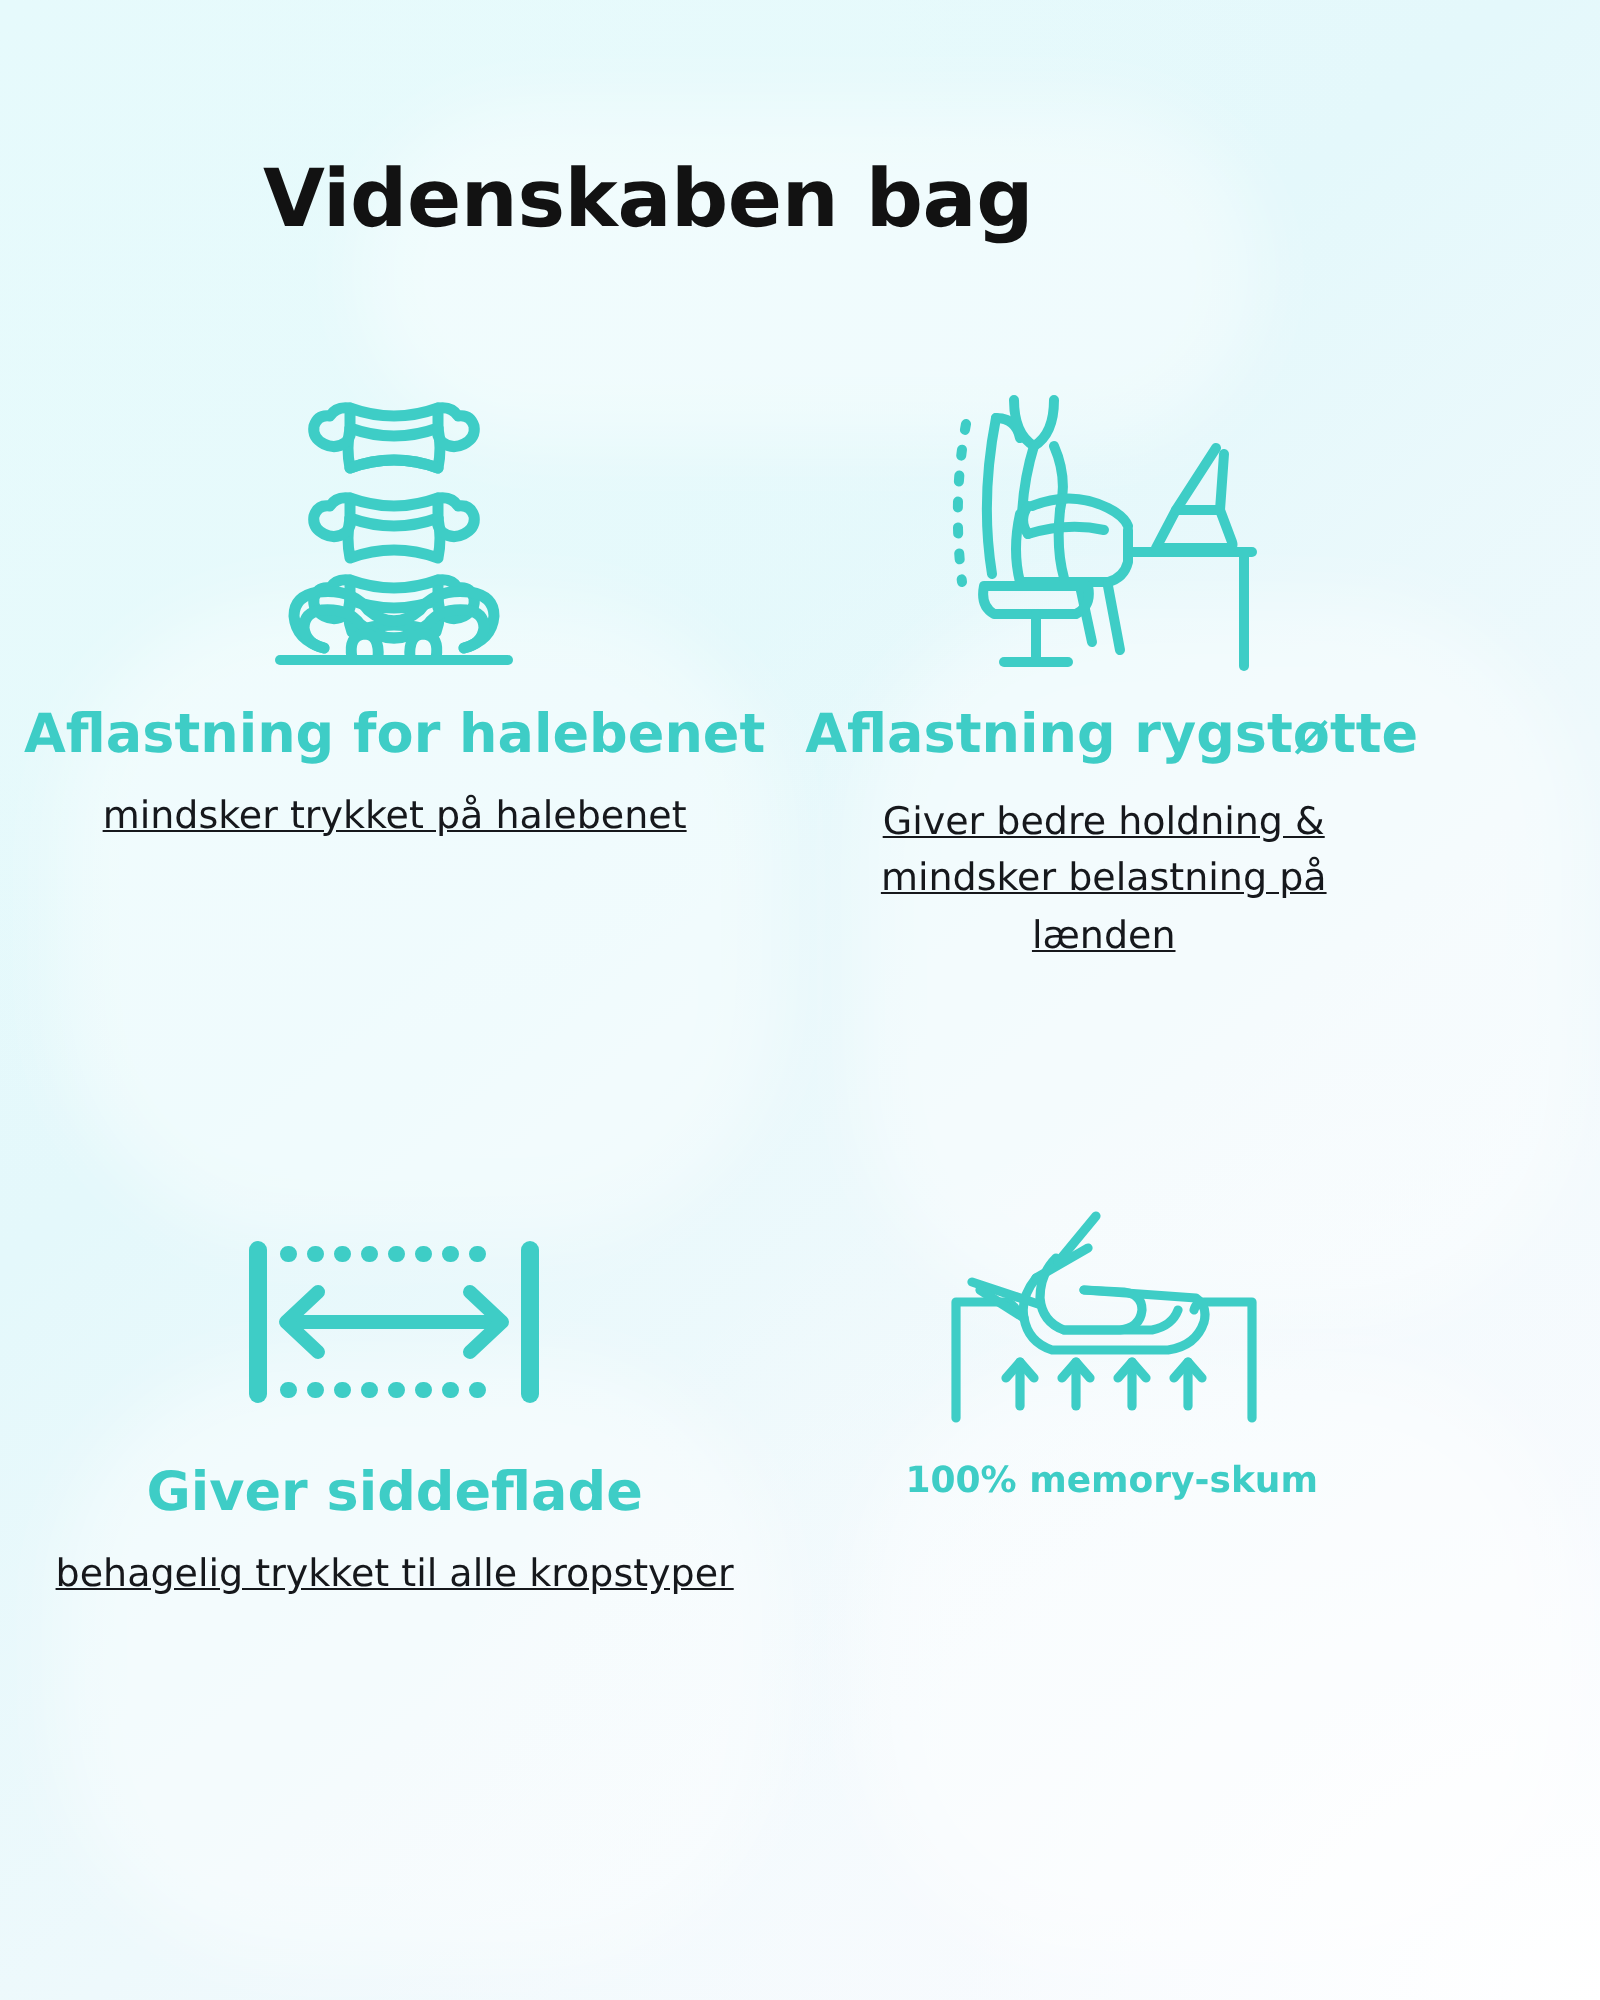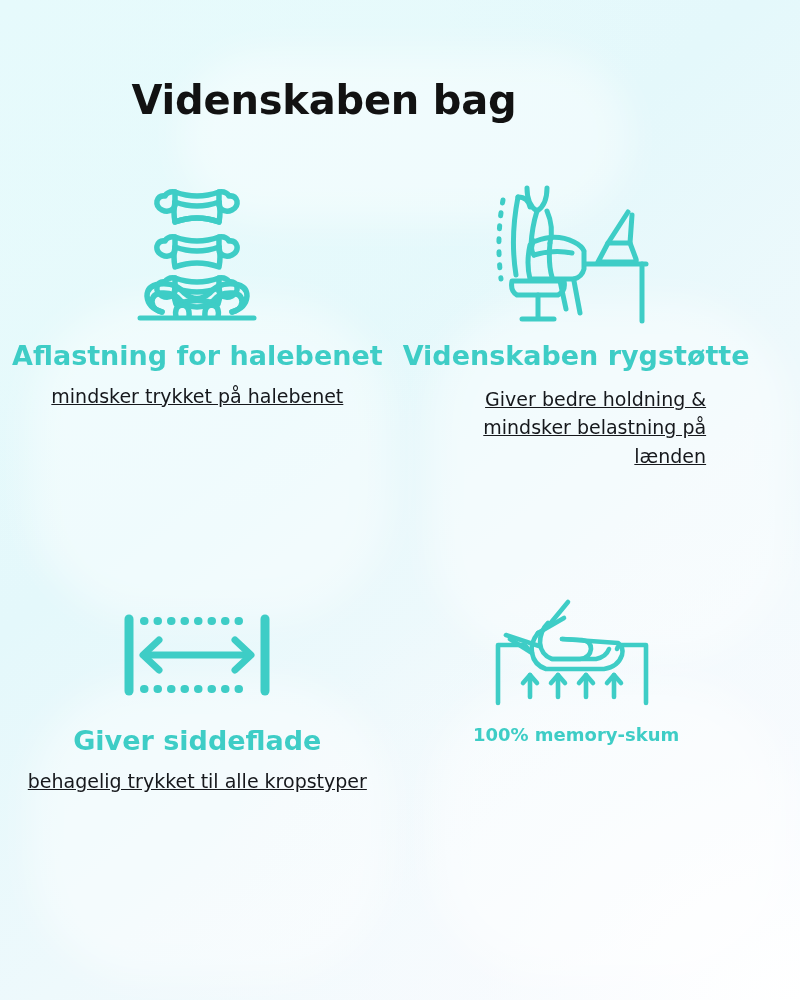--- a/index.html
+++ b/index.html
@@ -35,20 +35,21 @@
   .blob-f4     { left:430px; top:680px; width:360px; height:300px; border-radius:120px; }
 
   
   .page {
     position:relative;
     z-index:2;
     width:648px;
     height:1000px;
     display:flex;
     flex-direction:column;
+    gap:12px;
   }
 
   
   .title-block {
     padding-top:72px;
     text-align:center;
   }
   .title-line {
     font-size:40px;
     font-weight:700;
@@ -63,21 +64,21 @@
     display:grid;
     grid-template-columns:1fr 1fr;
     grid-template-rows:1fr 1fr;
     padding:0 4px;
   }
 
   .feature {
     display:flex;
     flex-direction:column;
     align-items:center;
-    text-align:right;
+    text-align:center;
     padding:0 8px;
   }
   
   .feature.r1 { justify-content:flex-start; padding-top:46px; }
   .feature.r2 { justify-content:flex-start; padding-top:36px; }
 
   .icon-wrap {
     width:170px;
     height:150px;
     display:flex;
@@ -196,21 +197,21 @@
           <path d="M36 136 L68 136"></path>
 
           <path d="M100 81 L160 81"></path>
           <path d="M156 81 L156 138"></path>
 
           <path d="M112 79 L148 79 Q151 79 150 76 L144 60 L122 60 Z"></path>
           <path d="M122 60 L142 29"></path>
           <path d="M144 60 L146 32"></path>
         </svg>
       </div>
-      <div class="feat-title">Videnskaben rygstøtte</div>
+      <div class="feat-title">Aflastning rygstøtte</div>
       <div class="feat-desc narrow">Giver bedre holdning &amp; mindsker belastning på lænden</div>
     </div>
 
     <div class="feature r2 f3">
       <div class="icon-wrap short">
         <svg width="150" height="82" viewBox="0 0 150 82" fill="none" stroke="#3ecdc6" stroke-linecap="round" stroke-linejoin="round">
 
           <path d="M7 5 L7 77" stroke-width="9"></path>
           <path d="M143 5 L143 77" stroke-width="9"></path>
 

